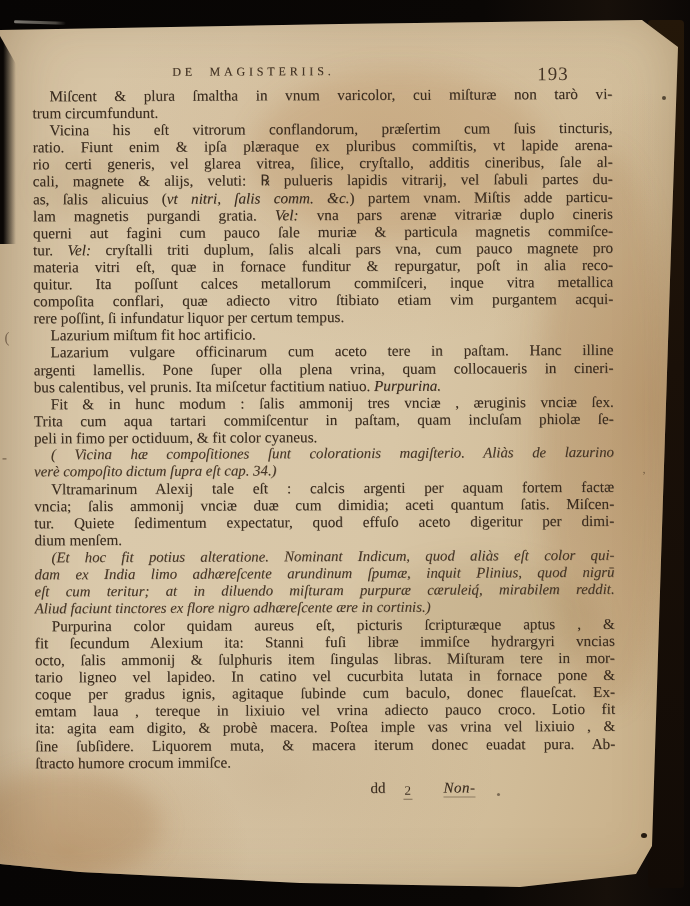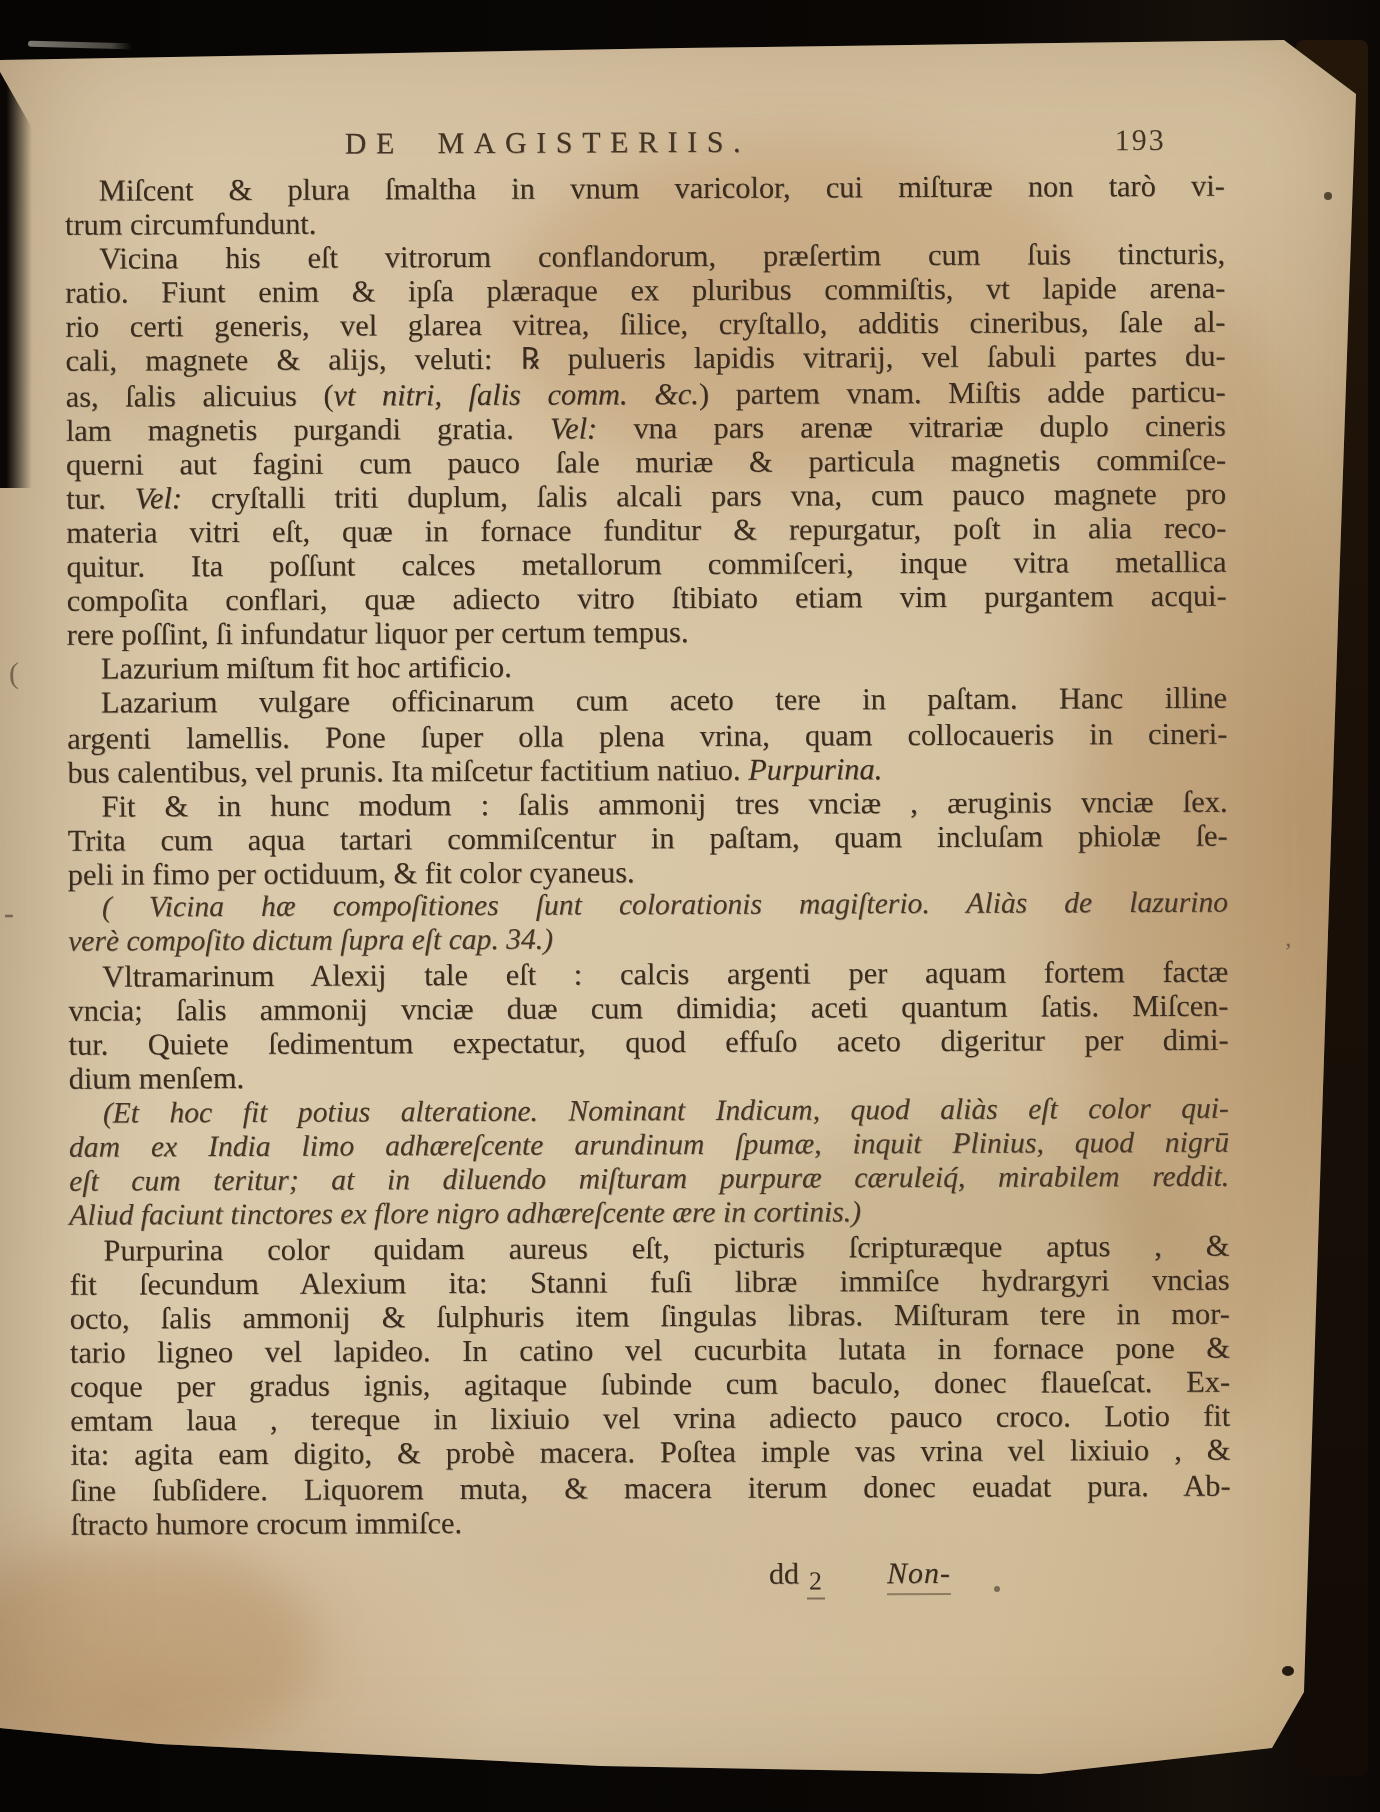--- a/index.html
+++ b/index.html
@@ -41,35 +41,35 @@
   .stain.s3{left:-30px;top:770px;width:190px;height:110px;background:rgba(150,100,50,0.22);}
   .stain.s4{left:40px;top:150px;width:90px;height:70px;background:rgba(150,104,56,0.12);}
   .stain.s5{left:360px;top:560px;width:240px;height:120px;background:rgba(120,84,44,0.10);}
   .speck{position:absolute;background:#241a10;border-radius:50%;}
   .speck.p1{left:641px;top:833px;width:6px;height:5px;}
   .speck.p2{left:662px;top:96px;width:4px;height:4px;opacity:.7;}
   .speck.p3{left:497px;top:793px;width:3px;height:3px;opacity:.5;}
 
   .content{position:absolute;left:0;top:0;width:690px;transform:rotate(-0.25deg);color:#3b2d20;}
   .running-title{
-    position:absolute;left:172px;top:64px;font-size:15px;letter-spacing:0.32em;word-spacing:0.55em;
+    position:absolute;left:172px;top:64px;font-size:12px;letter-spacing:0.32em;word-spacing:0.55em;
     color:#443425;text-shadow:0.3px 0.3px 0 rgba(60,45,30,0.4);white-space:nowrap;
   }
-  .page-number{position:absolute;left:537px;top:64px;font-size:15px;letter-spacing:1px;color:#443425;margin-left:20px;}
+  .page-number{position:absolute;left:537px;top:64px;font-size:19px;letter-spacing:1px;color:#443425;}
   .text-block{position:absolute;left:32px;top:86px;width:580px;}
   .line{
     font-size:15.2px;line-height:17.1px;white-space:nowrap;color:#3a2c1f;
     text-shadow:0.3px 0.3px 0 rgba(58,44,31,0.35);
   }
   .line.just{white-space:normal;text-align:justify;text-align-last:justify;}
   .line.ind{text-indent:17px;}
   .line.ital, .line i{font-style:italic;}
   .line.ital{color:#463626;font-size:14.8px;}
   .footer-row{position:absolute;left:0;top:780px;width:690px;font-size:15px;color:#3a2c1f;}
-  .sig-dd{position:absolute;left:381px;text-shadow:0.3px 0.3px 0 rgba(58,44,31,0.35);}
+  .sig-dd{position:absolute;left:367px;text-shadow:0.3px 0.3px 0 rgba(58,44,31,0.35);}
   .sig-num{position:absolute;left:400px;top:3px;font-size:13px;border-bottom:1px solid rgba(58,44,31,0.55);padding:0 1px;}
   .catchword{position:absolute;left:440px;letter-spacing:0.5px;border-bottom:1px solid rgba(58,44,31,0.45);text-shadow:0.3px 0.3px 0 rgba(58,44,31,0.35);font-style:italic;}
   .margin-mark{position:absolute;color:rgba(70,52,36,0.6);font-size:15px;}
   .mark-a{left:3px;top:328px;}
   .mark-b{left:0px;top:448px;font-weight:bold;}
   .mark-c{left:640px;top:470px;font-size:12px;}
 </style>
 </head>
 <body>
 

